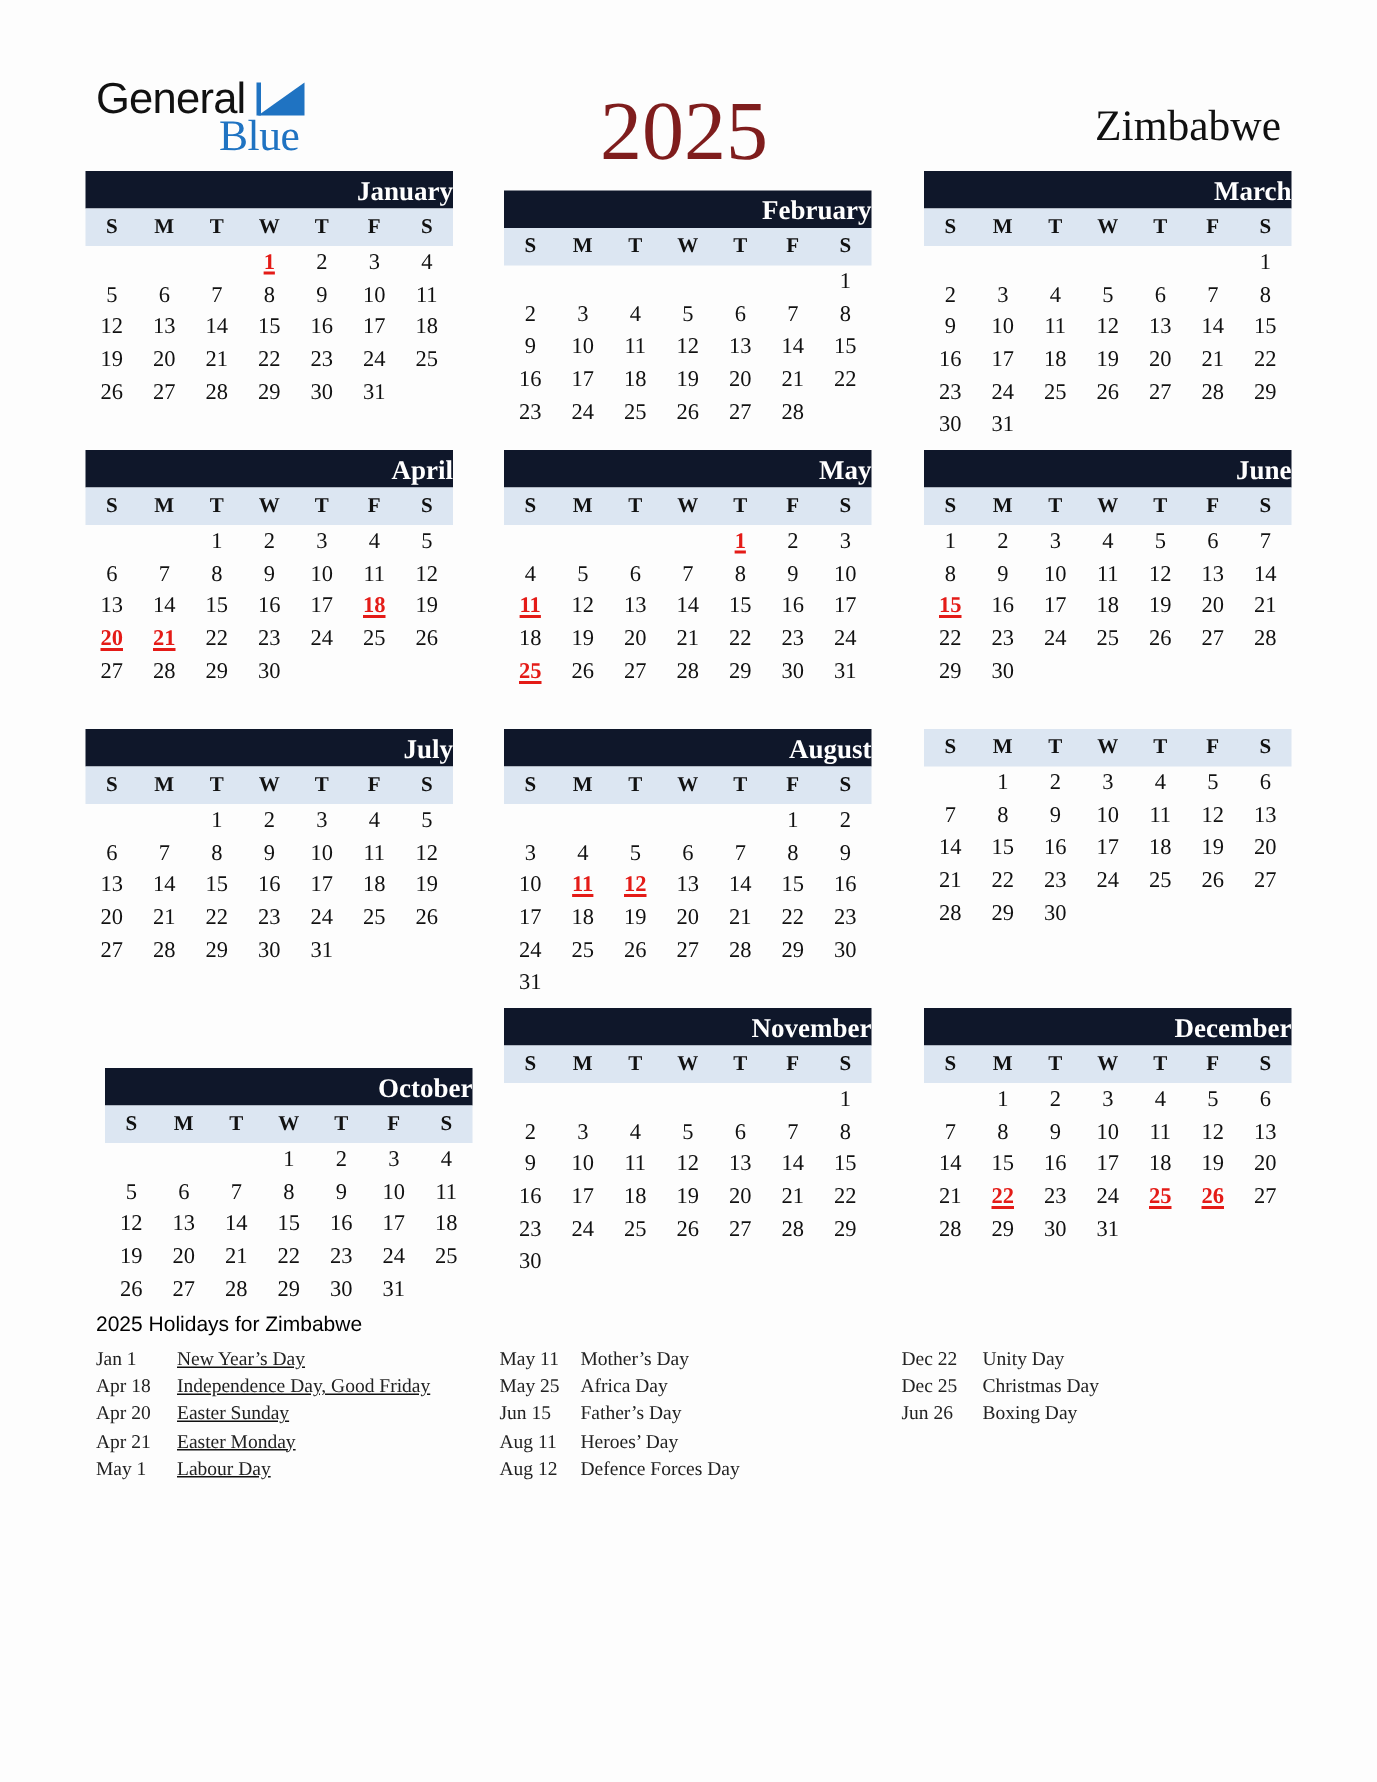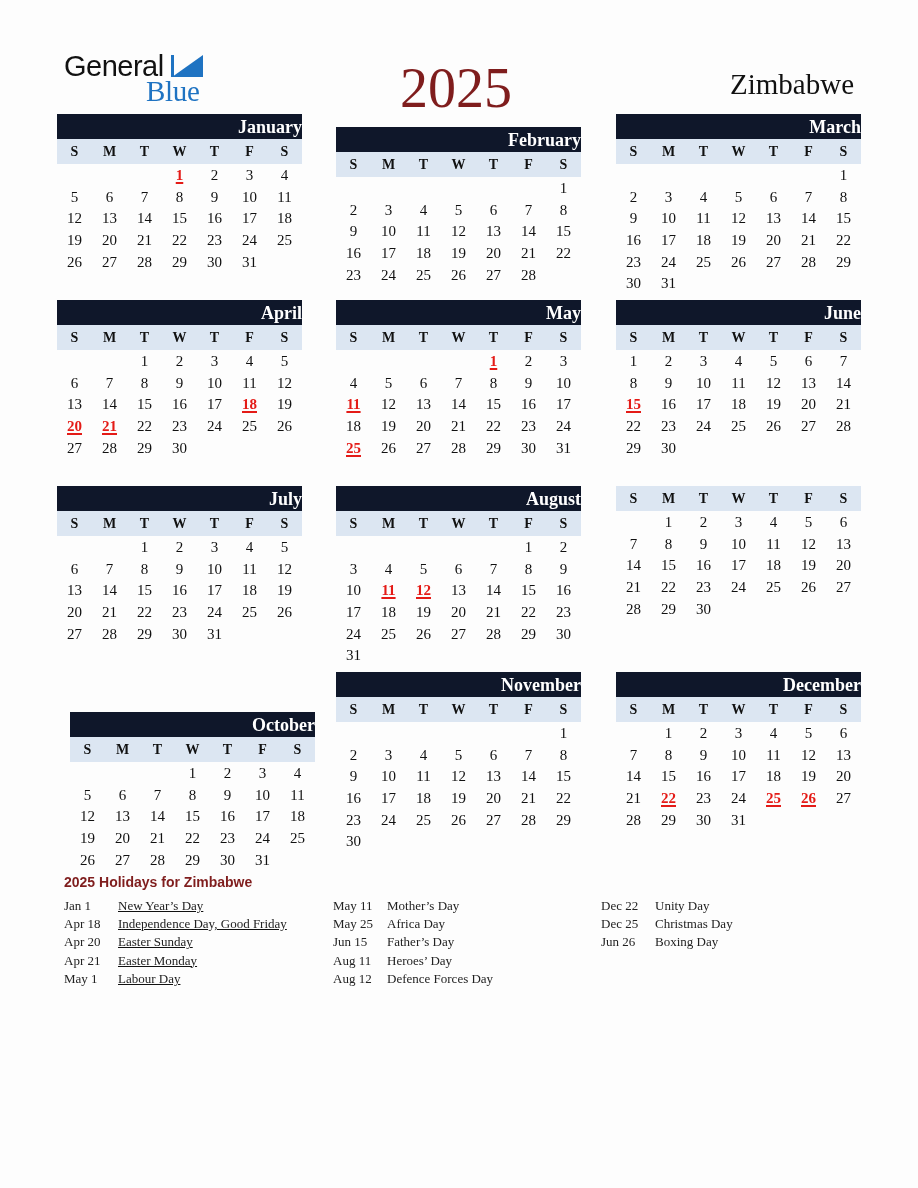--- a/index.html
+++ b/index.html
@@ -17,21 +17,21 @@
 
   .month { position:absolute; width:245px; }
   .mhead { height:25px; background:#0f172a; color:#fff; text-align:right;
            font-family:"Liberation Serif", serif; font-weight:bold; font-size:18px; line-height:26px; }
   .wdays { height:25px; background:#dce6f2; display:grid; grid-template-columns:repeat(7, 35px); }
   .wdays span { text-align:center; font-family:"Liberation Serif", serif; font-weight:bold; font-size:14px; line-height:26px; color:#111;}
   .days { display:grid; grid-template-columns:repeat(7, 35px); grid-auto-rows:21.7px; padding-top:0px;}
   .days span { text-align:center; font-family:"Liberation Serif", serif; font-size:15px; line-height:22px; color:#111; }
   .days span.hol { color:#e41b17; font-weight:bold; text-decoration:underline; text-decoration-thickness:2px; text-underline-offset:2px; }
 
-  .hol-title { position:absolute; left:64px; top:874px; font-family:"Liberation Sans", sans-serif; font-weight:bold; font-size:14px; color:#7f1d1d; }
+  .hol-title { position:absolute; left:64px; top:874px; font-family:"Liberation Sans", sans-serif; font-weight:normal; font-size:14px; color:#000000; }
   .hol-col { position:absolute; top:897px; }
   .hol-row { height:18.2px; font-family:"Liberation Serif", serif; font-size:13px; color:#222; white-space:nowrap; line-height:18px;}
   .hol-row .d { display:inline-block; width:54px; }
 </style>
 </head>
 <body>
 
 <div class="logo">
   <span class="general">General</span>
   <span class="tri2"></span>

